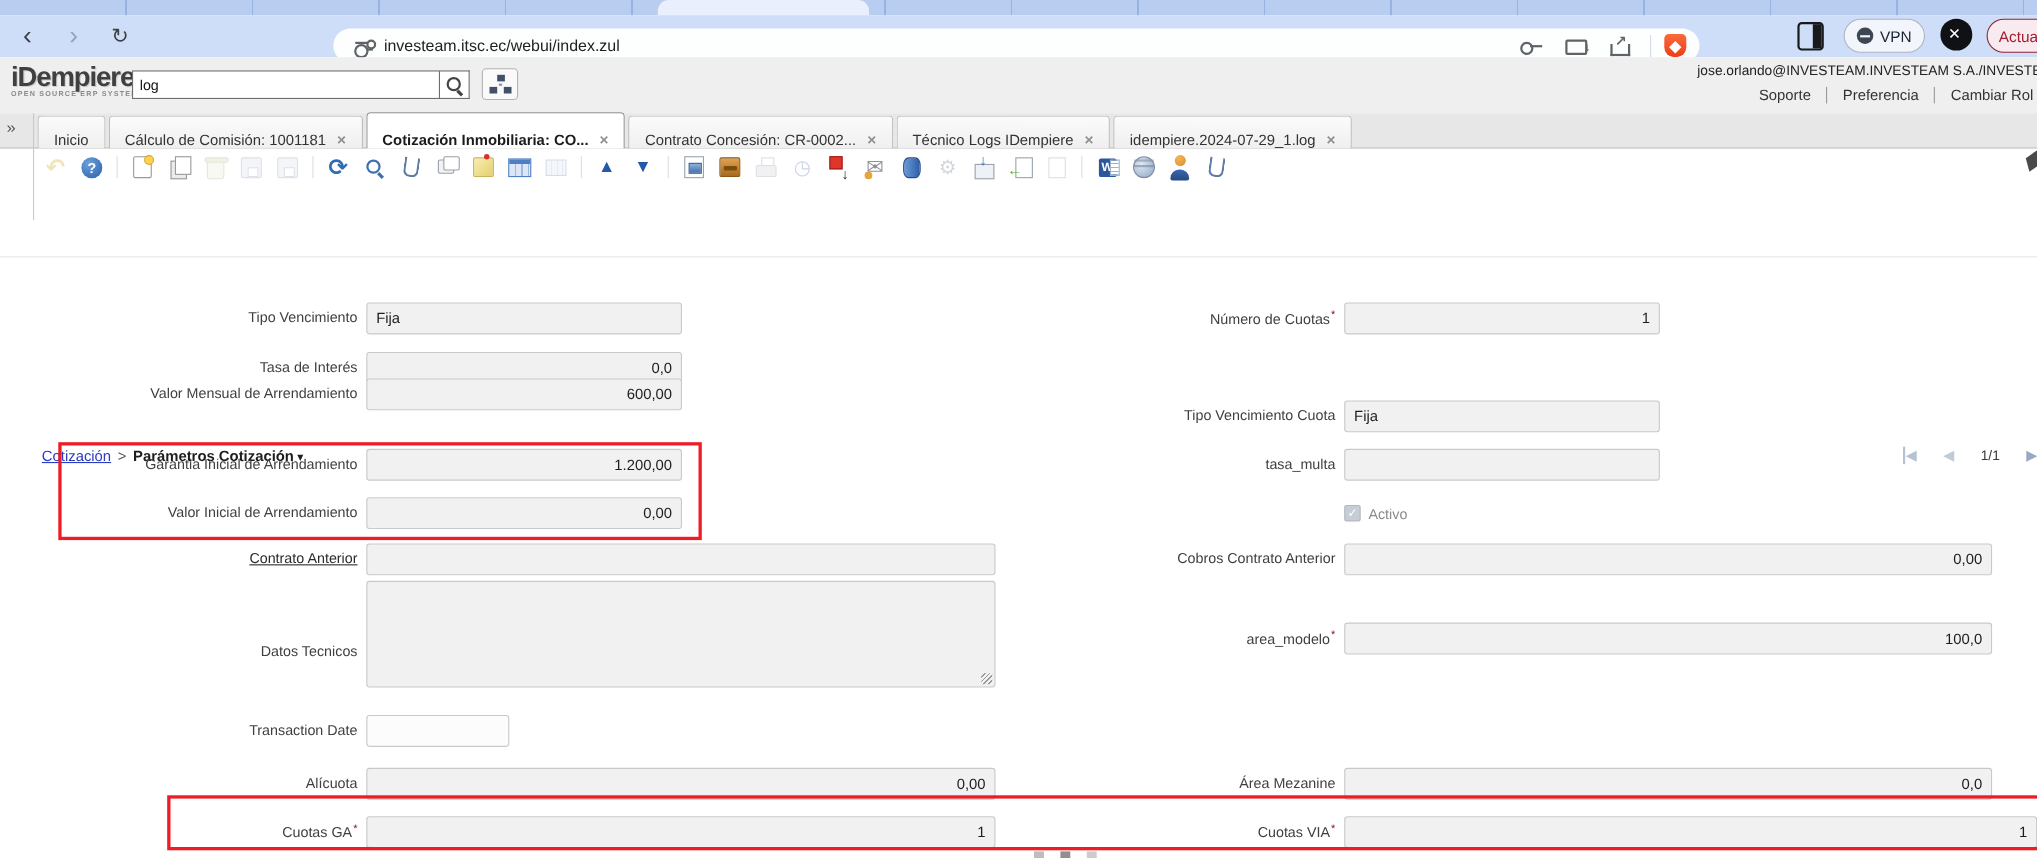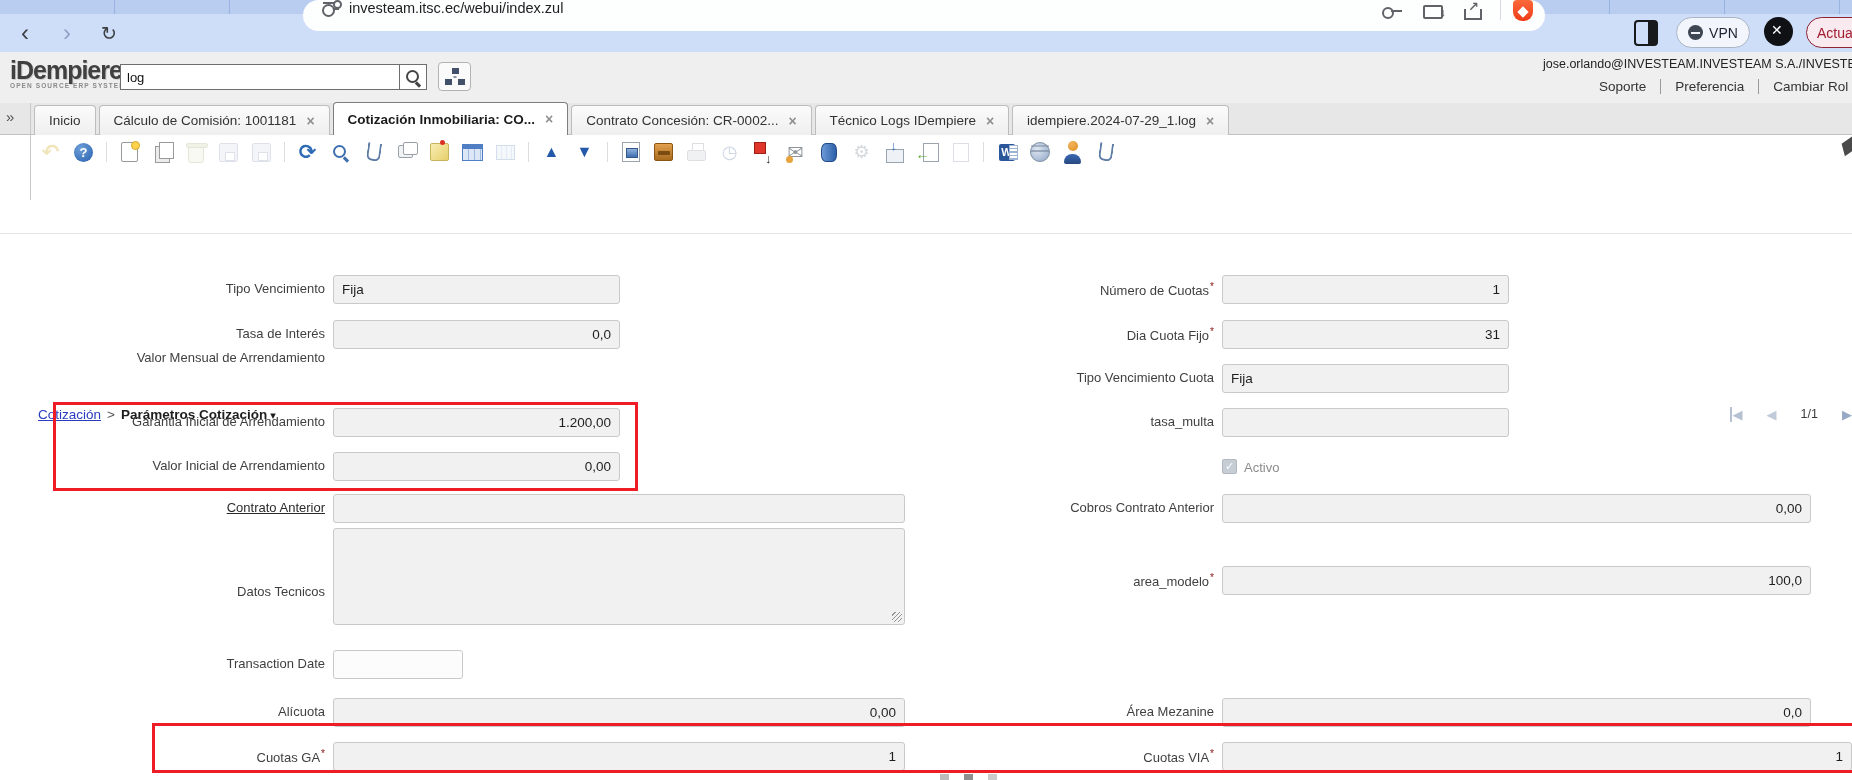--- a/index.html
+++ b/index.html
@@ -7,21 +7,21 @@
   .stage { position:relative; width:1852px; height:780px; overflow:hidden; background:#fff; }
 
   
   .btabstrip { position:absolute; left:0; top:0; width:100%; height:14px; background:#b9cdf0;
     background-image:repeating-linear-gradient(90deg, transparent 0 114px, #98b3e2 114px 115px); }
   .btab-active { position:absolute; left:598px; top:0; width:192px; height:14px; background:#e9effc; border-radius:10px 10px 0 0; }
   .bbar { position:absolute; left:0; top:14px; width:100%; height:38px; background:#cfdef8; }
   .navbtn { position:absolute; top:14px; width:30px; height:38px; display:flex; align-items:center; justify-content:center; font-size:24px; color:#3c4043; cursor:pointer; }
   .navbtn.fwd { color:#8fa3c5; }
   .nav-back::before{content:"‹";} .nav-fwd::before{content:"›";} .nav-reload::before{content:"↻"; font-size:19px;}
-  .urlpill { position:absolute; left:303px; top:0; width:1242px; height:31px; background:#fdfefe; border-radius:16px; display:flex; padding:0 12px; }
+  .urlpill { position:absolute; left:303px; top:26px; width:1242px; height:31px; background:#fdfefe; border-radius:16px; display:flex; align-items:center; padding:0 12px; }
   .tune { width:16px; height:12px; position:relative; margin:0 10px 0 8px; }
   .tune::before{content:""; position:absolute; left:0; top:2px; width:16px; height:2px; background:#5f6368; box-shadow:0 6px 0 #5f6368;}
   .tune::after{content:""; position:absolute; left:10px; top:0px; width:5px; height:5px; border-radius:50%; background:#fdfefe; border:2px solid #5f6368; box-shadow:-9px 6px 0 -0px #fdfefe, -9px 6px 0 2px #5f6368;}
   .urltext { font-size:14.5px; color:#202124; flex:1 1 auto; }
   .pill-ic { width:26px; height:22px; position:relative; margin-left:14px; cursor:pointer; }
   .ic-key::before{content:""; position:absolute; left:2px; top:7px; width:8px; height:8px; border:2px solid #5f6368; border-radius:50%;}
   .ic-key::after{content:""; position:absolute; left:11px; top:10px; width:11px; height:2px; background:#5f6368; box-shadow:7px 2px 0 -3px #5f6368, 3px 2px 0 -3px #5f6368;}
   .ic-laptop::before{content:""; position:absolute; left:3px; top:5px; width:16px; height:10px; border:2px solid #5f6368; border-radius:2px;}
   .ic-laptop::after{content:"↓"; position:absolute; right:0px; top:6px; font-size:11px; font-weight:bold; color:#5f6368;}
   .ic-share::before{content:""; position:absolute; left:4px; top:9px; width:14px; height:9px; border:2px solid #5f6368; border-top:none;}
@@ -55,21 +55,21 @@
   .mag.blue::before{border-color:#3e6fae;} .mag.blue::after{background:#3e6fae;}
   .userinfo { position:absolute; left:1543px; top:57px; font-size:12.5px; color:#222; white-space:nowrap;}
   .hlinks { position:absolute; left:1585px; top:79px; display:flex; align-items:center; font-size:13.5px; color:#333; white-space:nowrap;}
   .hlink { padding:0 14px; cursor:pointer;}
   .hlink + .hlink { border-left:1px solid #9a9a9a; }
 
   
   .wtabrow { position:absolute; left:0; top:103px; width:100%; height:32px; background:#e7e7e7; border-bottom:1px solid #c2c2c2;}
   .collapser { position:absolute; left:6px; top:108px; font-size:15px; color:#555; cursor:pointer;}
   .wtabs { position:absolute; left:34px; top:103px; height:32px; display:flex; align-items:flex-end;}
-  .wtab { height:30px; margin-right:3px; background:linear-gradient(#fbfbfb,#efefef); border:1px solid #bdbdbd; border-bottom:none; border-radius:4px 4px 0 0; display:flex; align-items:center; padding:0 14px; font-size:13.5px; color:#333; white-space:nowrap; cursor:pointer;}
+  .wtab { height:30px; margin-right:3px; background:linear-gradient(#fbfbfb,#efefef); border:1px solid #bdbdbd; border-bottom:none; border-radius:4px 4px 0 0; display:flex; align-items:flex-end; padding:0 14px; font-size:13.5px; color:#333; white-space:nowrap; cursor:pointer;}
   .wtab.active { height:33px; background:#fff; border-color:#7d7d7d; font-weight:bold; color:#1b1b1b; position:relative; z-index:2;}
   .tclose { margin-left:10px; color:#8f8f8f; font-weight:bold; font-size:14px; cursor:pointer;}
 
   
   .icbar { position:absolute; left:34px; top:137px; height:30px; display:flex; align-items:center;}
   .icn { width:24px; height:27px; margin:0 4.5px; display:flex; align-items:center; justify-content:center; position:relative; flex:none; cursor:pointer;}
   .icn.dim { opacity:.38; }
   .tsep { width:1px; height:20px; background:#ddd; margin:0 6px; flex:none;}
   .i-undo::before{content:"↶"; font-size:21px; font-weight:bold; color:#d9b94e;}
   .i-help::before{content:"?"; width:19px; height:19px; border-radius:50%; background:radial-gradient(circle at 35% 30%,#6d9fd8,#2760ae); color:#fff; font-weight:bold; font-size:13px; display:flex; align-items:center; justify-content:center;}
@@ -292,20 +292,23 @@
       </div>
   </div>
   <div class="frow" style="top:320px">
     <label class="flbl" style="left:40px;width:285px"><span>Tasa de Interés</span></label>
     <div class="fld num" style="left:333px;width:287px">
         <span>0,0</span>
       </div>
   </div>
   <div class="frow" style="top:344px">
     <label class="flbl" style="left:40px;width:285px"><span>Valor Mensual de Arrendamiento</span></label>
+    <div class="fld num" style="left:333px;width:287px">
+        <span>600,00</span>
+      </div>
   </div>
   <div class="frow" style="top:408px">
     <label class="flbl" style="left:40px;width:285px"><span>Garantia Inicial de Arrendamiento</span></label>
     <div class="fld num" style="left:333px;width:287px">
         <span>1.200,00</span>
       </div>
   </div>
   <div class="frow" style="top:452px">
     <label class="flbl" style="left:40px;width:285px"><span>Valor Inicial de Arrendamiento</span></label>
     <div class="fld num" style="left:333px;width:287px">
@@ -340,26 +343,20 @@
         <span>1</span>
       </div>
   </div>
 
   <div class="frow" style="top:275px">
     <label class="flbl" style="left:940px;width:274px"><span>Número de Cuotas</span><span class="req">*</span></label>
     <div class="fld num" style="left:1222px;width:287px">
         <span>1</span>
       </div>
   </div>
-  <div class="frow" style="top:320px">
-    <label class="flbl" style="left:940px;width:274px"><span>Dia Cuota Fijo</span><span class="req">*</span></label>
-    <div class="fld num" style="left:1222px;width:287px">
-        <span>31</span>
-      </div>
-  </div>
   <div class="frow" style="top:364px">
     <label class="flbl" style="left:940px;width:274px"><span>Tipo Vencimiento Cuota</span></label>
     <div class="fld" style="left:1222px;width:287px">
         <span>Fija</span>
       </div>
   </div>
   <div class="frow" style="top:455px">
     <span class="cbx"></span>
     <span class="cbxlbl">Activo</span>
   </div>

